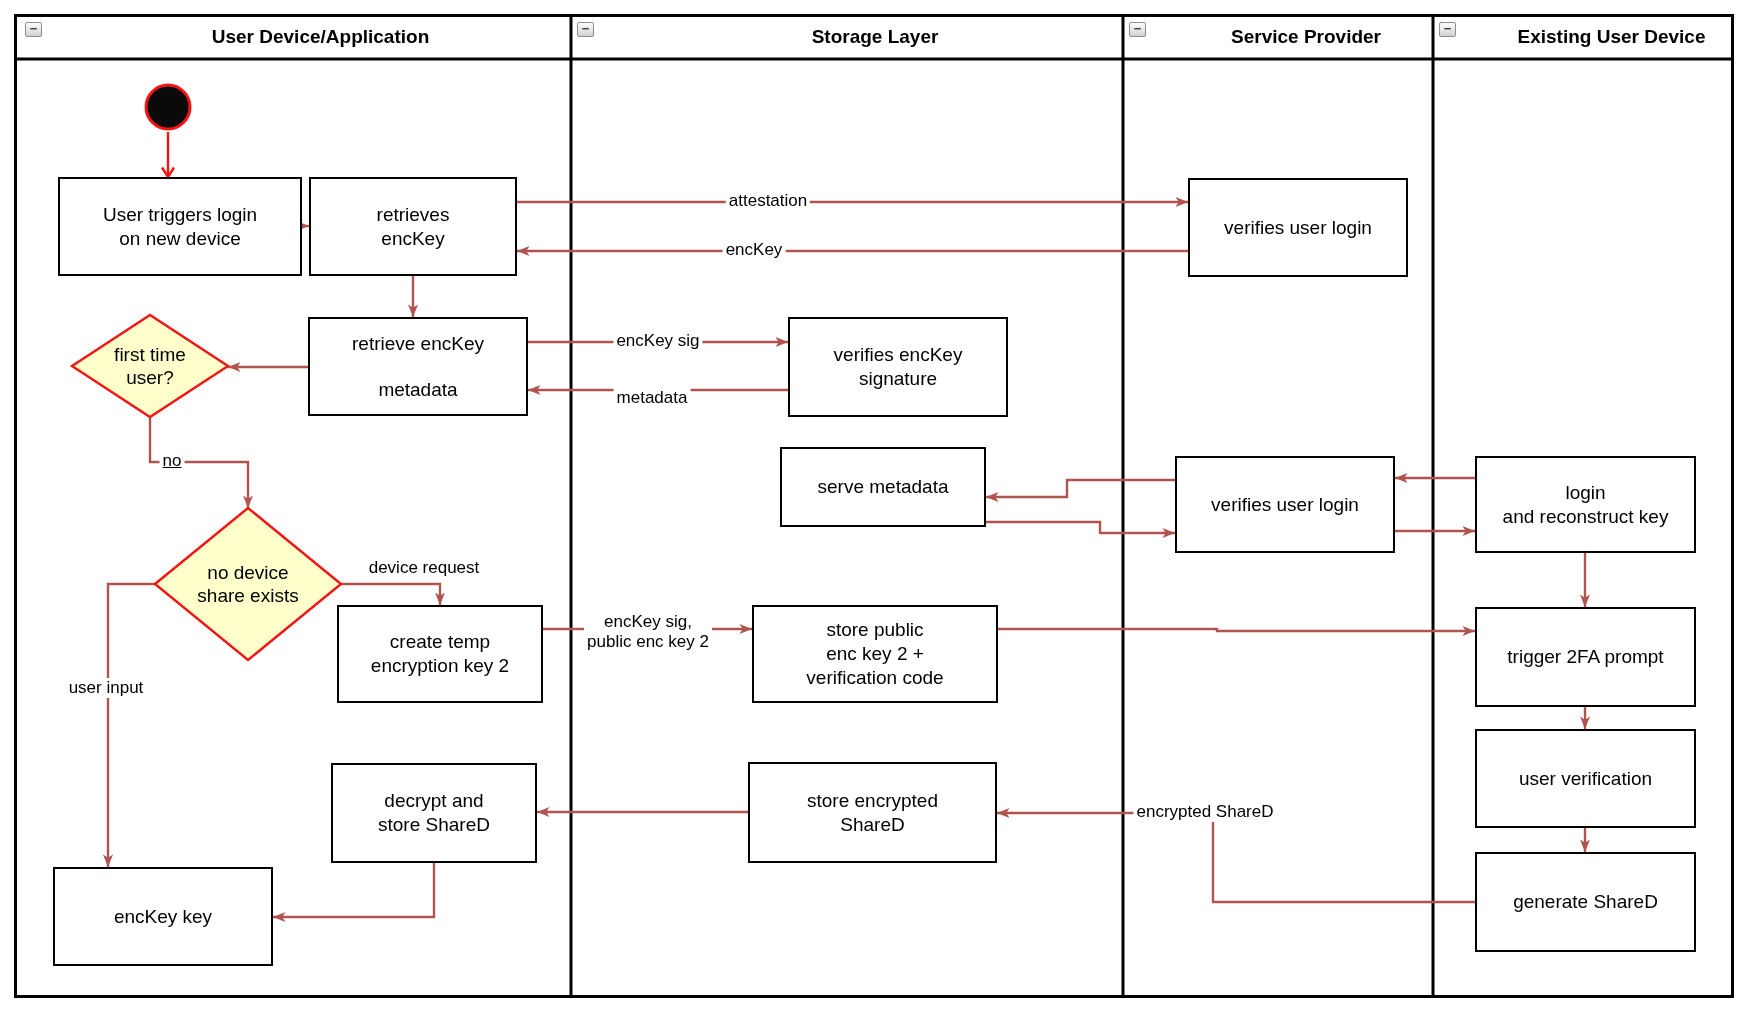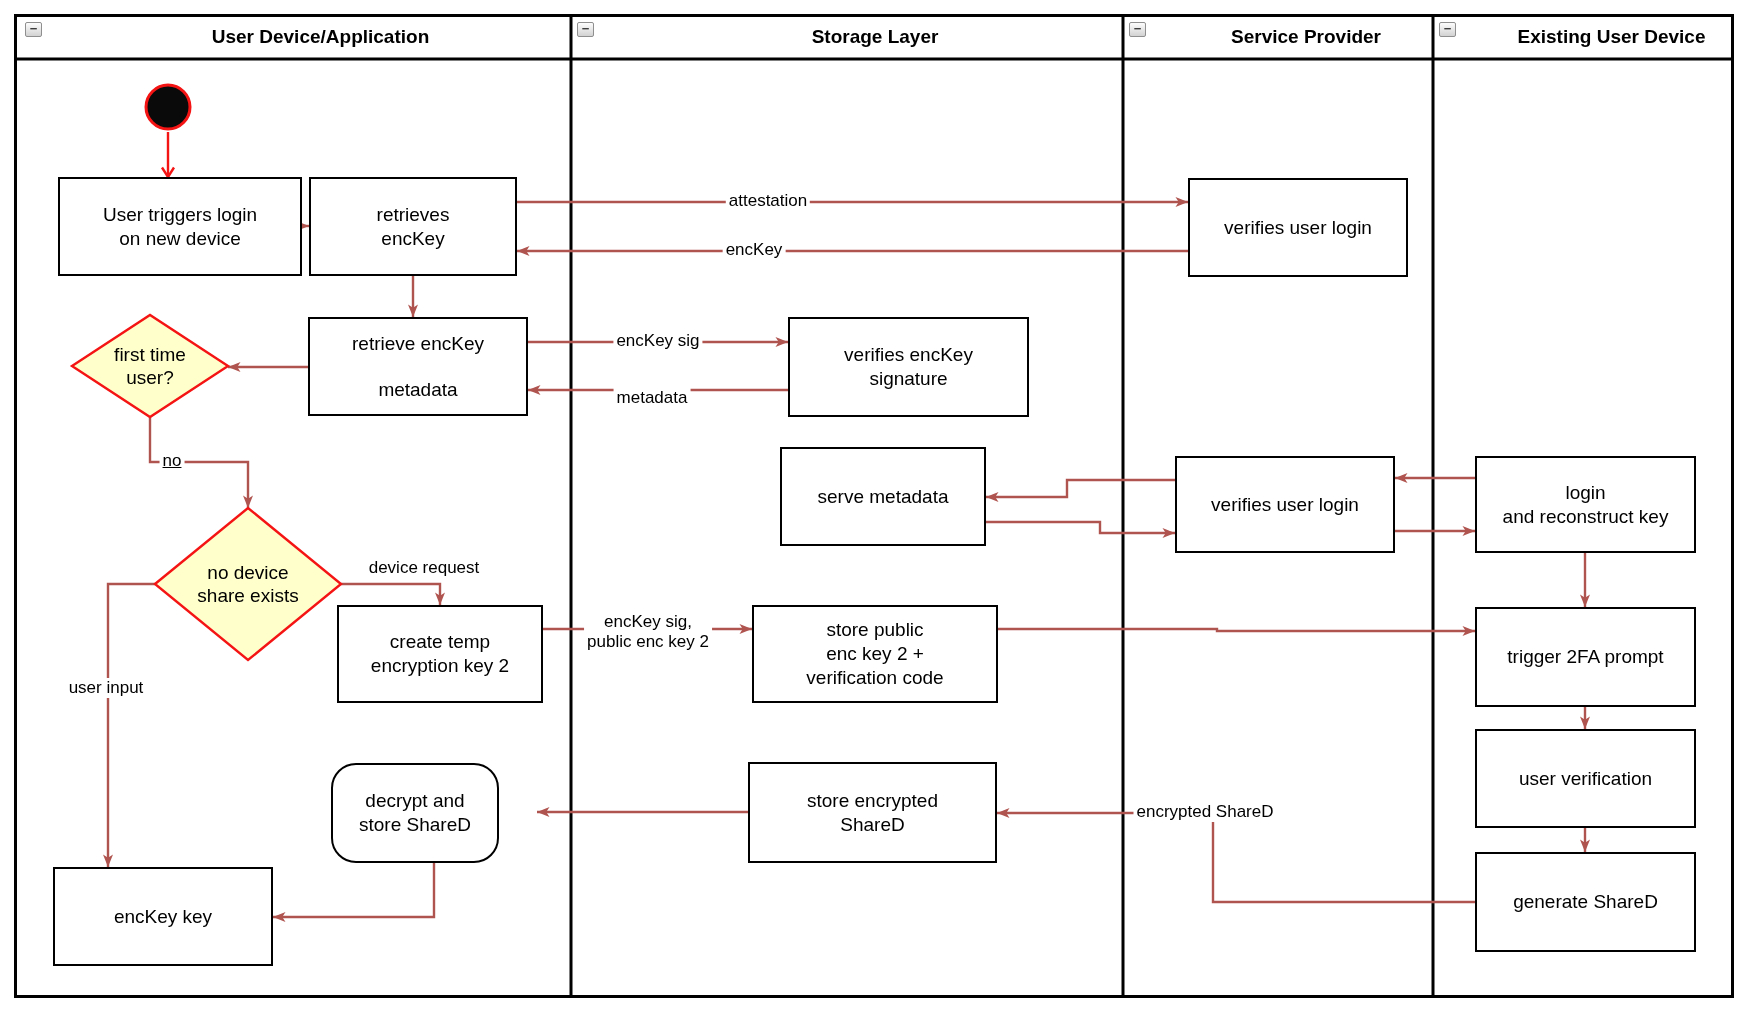--- a/index.html
+++ b/index.html
@@ -78,25 +78,25 @@
       <div>verifies user login</div>
     </div>
     <div class="dlabel" style="left: 150px; top: 366px;">
       <div>first time</div>
       <div>user?</div>
     </div>
     <div class="node" style="left: 308px; top: 317px; width: 220px; height: 99px; gap: 22px;">
       <div>retrieve encKey</div>
       <div>metadata</div>
     </div>
-    <div class="node" style="left: 788px; top: 317px; width: 241px; height: 100px;">
+    <div class="node" style="left: 788px; top: 317px; width: 220px; height: 100px;">
       <div>verifies encKey</div>
       <div>signature</div>
     </div>
-    <div class="node" style="left: 780px; top: 447px; width: 206px; height: 99px;">
+    <div class="node" style="left: 780px; top: 447px; width: 206px; height: 80px;">
       <div>serve metadata</div>
     </div>
     <div class="node" style="left: 1175px; top: 456px; width: 220px; height: 97px;">
       <div>verifies user login</div>
     </div>
     <div class="node" style="left: 1475px; top: 456px; width: 221px; height: 97px;">
       <div>login</div>
       <div>and reconstruct key</div>
     </div>
     <div class="dlabel" style="left: 248px; top: 584px;">
@@ -111,21 +111,21 @@
       <div>store public</div>
       <div>enc key 2 +</div>
       <div>verification code</div>
     </div>
     <div class="node" style="left: 1475px; top: 607px; width: 221px; height: 100px;">
       <div>trigger 2FA prompt</div>
     </div>
     <div class="node" style="left: 1475px; top: 729px; width: 221px; height: 99px;">
       <div>user verification</div>
     </div>
-    <div class="node" style="left: 331px; top: 763px; width: 168px; height: 100px; border-radius: 25px;">
+    <div class="node" style="left: 331px; top: 763px; width: 206px; height: 100px;">
       <div>decrypt and</div>
       <div>store ShareD</div>
     </div>
     <div class="node" style="left: 748px; top: 762px; width: 249px; height: 101px;">
       <div>store encrypted</div>
       <div>ShareD</div>
     </div>
     <div class="node" style="left: 1475px; top: 852px; width: 221px; height: 100px;">
       <div>generate ShareD</div>
     </div>

